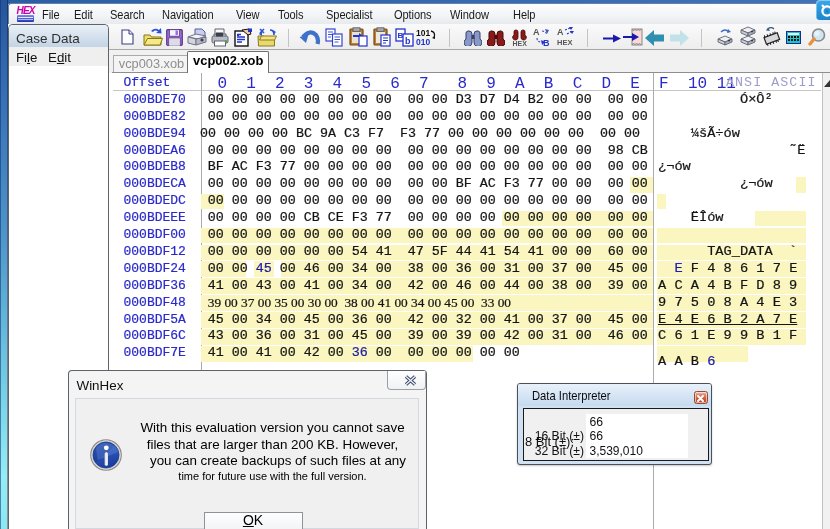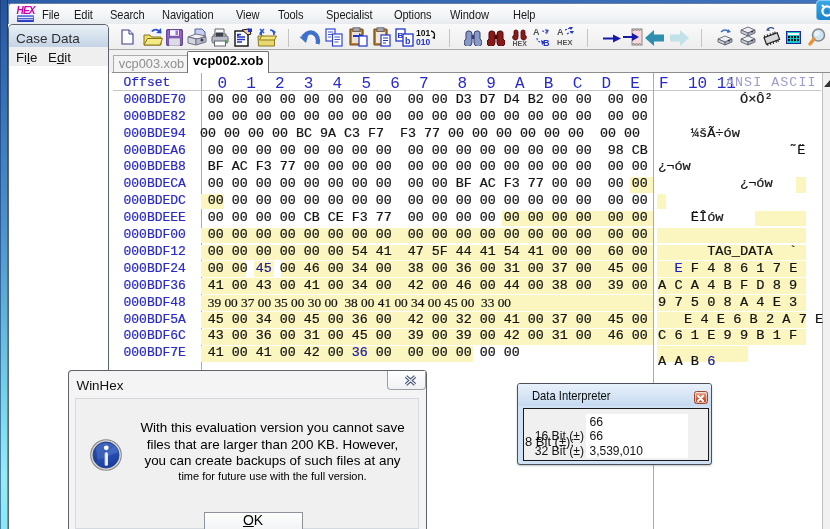--- a/index.html
+++ b/index.html
@@ -291,21 +291,21 @@
 <div class="a mono hexln" style="left:207.8px;top:260.8px;">00 00 <span class="bl">45</span> 00 46 00 34 00  38 00 36 00 31 00 37 00  45 00</div>
 <div class="a mono ascln" style="left:658.0px;top:260.8px;">  <span class="bl">E</span> F 4 8 6 1 7 E</div>
 <div class="a mono offs" style="left:123.5px;top:277.7px;font-family:Liberation Mono, monospace;">000BDF36</div>
 <div class="a mono hexln" style="left:207.8px;top:277.7px;">41 00 43 00 41 00 34 00  42 00 46 00 44 00 38 00  39 00</div>
 <div class="a mono ascln" style="left:658.0px;top:277.7px;">A C A 4 B F D 8 9</div>
 <div class="a mono offs" style="left:123.5px;top:294.59999999999997px;">000BDF48</div>
 <div class="a mono hexln" style="left:207.8px;top:294.59999999999997px;font-family:Liberation Serif, serif;">39 00 37 00 35 00 30 00  38 00 41 00 34 00 45 00  33 00</div>
 <div class="a mono ascln" style="left:658.0px;top:294.59999999999997px;">9 7 5 0 8 A 4 E 3</div>
 <div class="a mono offs" style="left:123.5px;top:311.5px;">000BDF5A</div>
 <div class="a mono hexln" style="left:207.8px;top:311.5px;">45 00 34 00 45 00 36 00  42 00 32 00 41 00 37 00  45 00</div>
-<div class="a mono ascln" style="left:684px;top:311.5px;">E 4 E 6 B 2 A 7 E</div>
+<div class="a mono ascln" style="left:658.0px;top:311.5px;text-decoration:underline;">E 4 E 6 B 2 A 7 E</div>
 <div class="a mono offs" style="left:123.5px;top:328.4px;">000BDF6C</div>
 <div class="a mono hexln" style="left:207.8px;top:328.4px;">43 00 36 00 31 00 45 00  39 00 39 00 42 00 31 00  46 00</div>
 <div class="a mono ascln" style="left:658.0px;top:328.4px;">C 6 1 E 9 9 B 1 F</div>
 <div class="a mono offs" style="left:123.5px;top:345.29999999999995px;">000BDF7E</div>
 <div class="a mono hexln" style="left:207.8px;top:345.29999999999995px;">41 00 41 00 42 00 <span class="bl">36</span> 00  00 00 00 00 00</div>
 <div class="a mono ascln" style="left:658.0px;top:354px;">A A B <span class="bl">6</span></div>
 <div class="a" style="left:8px;top:24px;width:101px;height:505px;background:#fff;border:1.4px solid #5e646b;border-bottom:none;border-radius:5px 5px 0 0;box-sizing:border-box;"></div>
 <div class="a" style="left:9.4px;top:25.4px;width:98.2px;height:22px;background:linear-gradient(180deg,#eaf0f6,#d6e2ee 50%,#c3d4e5);border-radius:4px 4px 0 0;"></div>
 <div class="a" style="left:16px;top:30.5px;font-size:13.5px;color:#2f2f2f;">Case Data</div>
 <div class="a" style="left:9.4px;top:47.4px;width:98.2px;height:18.5px;background:#efefef;"></div>
@@ -350,15 +350,15 @@
     <circle cx="16" cy="16" r="15.2" fill="none" stroke="#8b8b8b" stroke-width="1.3"></circle>
     <circle cx="16" cy="16" r="13.8" fill="none" stroke="#d0d0d0" stroke-width="1.5"></circle>
     <circle cx="16" cy="16" r="13" fill="url(#ig)" stroke="#1a3a8e" stroke-width="0.8"></circle>
     <path d="M3.5 19 A13 13 0 0 1 25 6.5 L5.5 24 A13 13 0 0 1 3.5 19 z" fill="#16348a" opacity="0.45"></path>
     <path d="M6 9 A13 13 0 0 1 28.5 13 L7.5 21 z" fill="#6b8fdc" opacity="0.35"></path>
     <circle cx="16.3" cy="8.8" r="2.4" fill="#fff"></circle>
     <rect x="14.6" y="13.2" width="3.4" height="13.5" rx="1.5" fill="url(#st)"></rect>
   </svg>
 <div class="a" style="left:139px;top:420.3px;width:267px;text-align:center;font-size:13.4px;color:#000;">With this evaluation version you cannot save</div>
 <div class="a" style="left:139px;top:436.7px;width:267px;text-align:center;font-size:13.4px;color:#000;">files that are larger than 200 KB. However,</div>
-<div class="a" style="left:139px;top:453.1px;width:267px;text-align:center;font-size:13.4px;color:#000;">you can create backups of such files at any</div>
+<div class="a" style="left:139px;top:453.1px;width:267px;text-align:right;font-size:13.4px;color:#000;">you can create backups of such files at any</div>
 <div class="a" style="left:139px;top:469.5px;width:267px;text-align:center;font-size:11px;color:#000;">time for future use with the full version.</div>
 <div class="a" style="left:203.5px;top:511.7px;width:99px;height:18px;background:linear-gradient(180deg,#fefefe,#f2f3f5);border:1px solid #8e9299;border-bottom:none;box-sizing:border-box;"></div>
 <div class="a" style="left:203.5px;top:512.4px;width:99px;text-align:center;font-size:14px;color:#000;"><span style="text-decoration:underline">O</span>K</div>
 </body></html>

